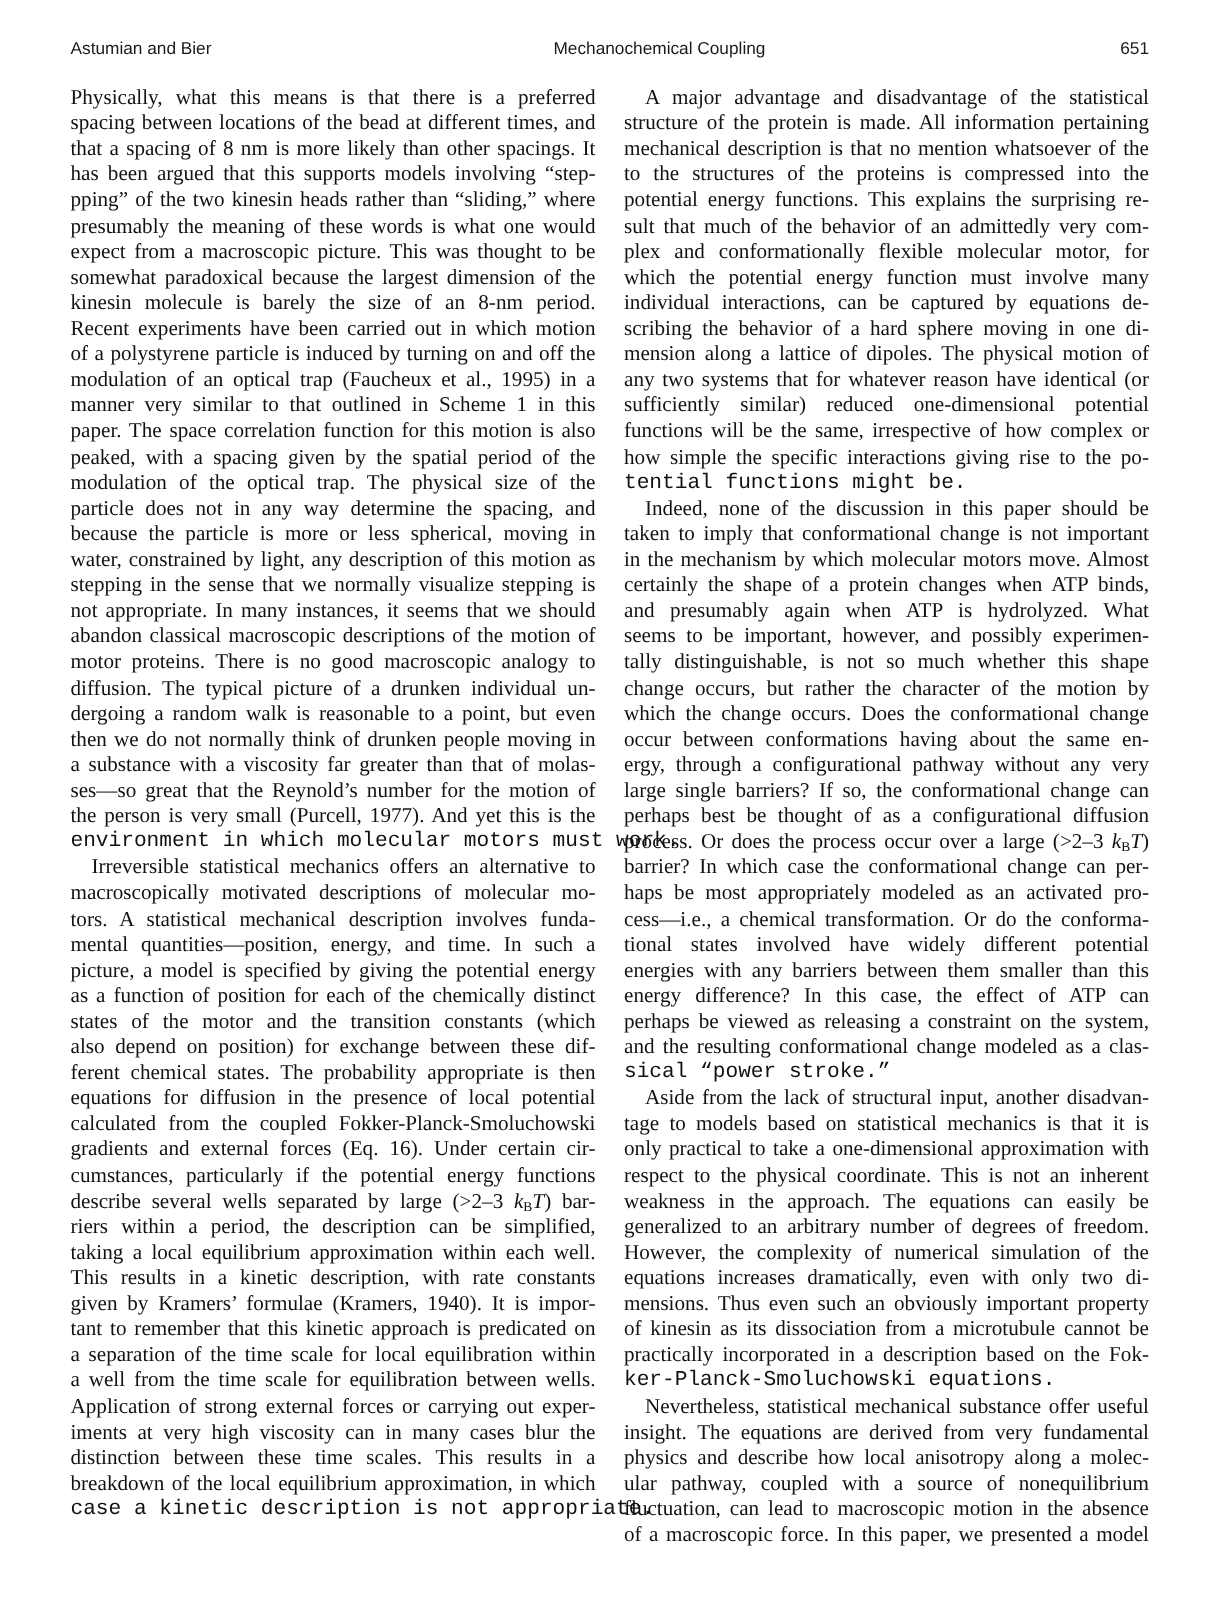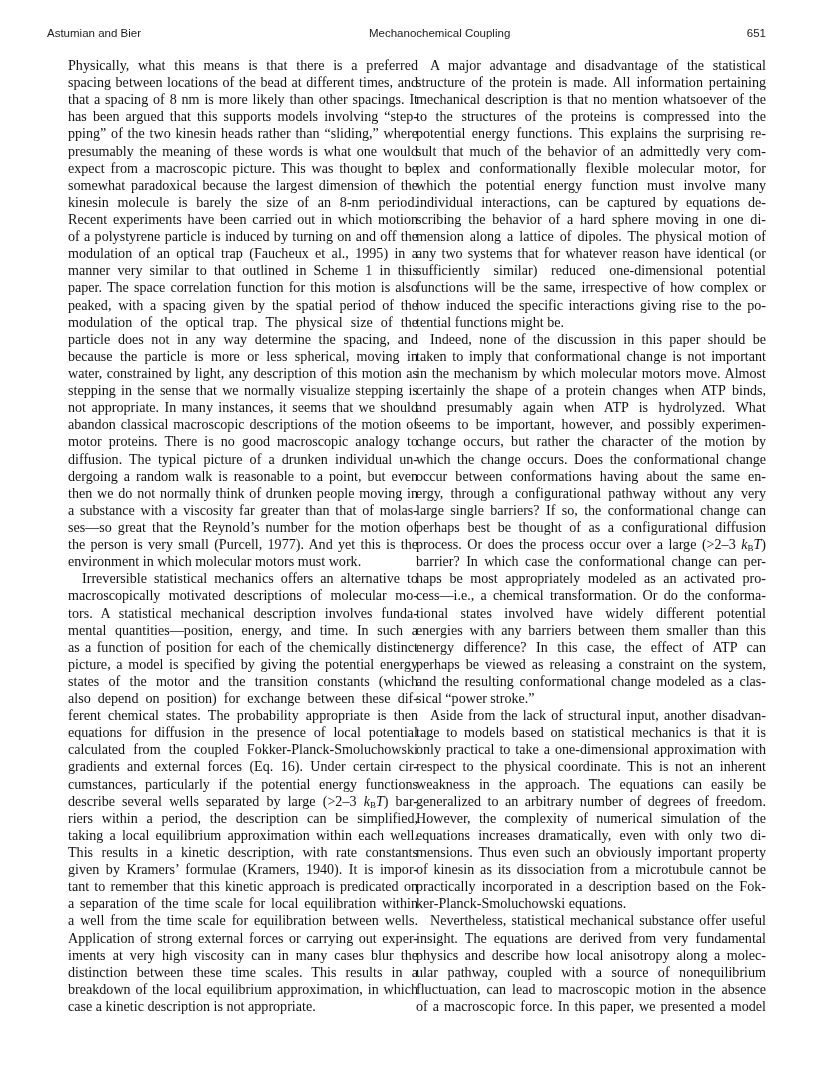--- a/index.html
+++ b/index.html
@@ -9,28 +9,28 @@
     position: absolute; top: 27px; left: 47px; width: 719px; height: 16px;
     font-family: "Liberation Sans", sans-serif; font-size: 11.5px; color: #1a1a1a;
   }
   .running-head .left { position: absolute; left: 0; top: 0; }
   .running-head .center { position: absolute; left: 287px; top: 0; padding-left: 35px; }
   .running-head .right { position: absolute; right: 0; top: 0; }
   .col {
     position: absolute; top: 57px;
     font-family: "Liberation Serif", serif; font-size: 14.1px; color: #111;
   }
-  .col.left { left: 47px; width: 350px; margin-left: 21px; }
+  .col.left { left: 47px; width: 350px; }
   .col.right { left: 416px; width: 350px; }
   .ln {
     display: block; height: 17.12px; line-height: 17.12px;
     text-align: justify; text-align-last: justify; white-space: nowrap;
     overflow: visible;
   }
-  .ln.last { text-align-last: left; }
+  .ln.last { text-align-last: left; font-family: Liberation Mono, monospace; }
   .ln.indent { padding-left: 14px; }
   sub { font-size: 9px; line-height: 0; vertical-align: -2px; }
   i { font-style: italic; }
 </style>
 </head>
 <body>
 
 <div class="page">
   <div class="running-head">
     <span class="left">Astumian and Bier</span>
@@ -66,22 +66,22 @@
       <span class="ln">dergoing a random walk is reasonable to a point, but even</span>
       <span class="ln">then we do not normally think of drunken people moving in</span>
       <span class="ln">a substance with a viscosity far greater than that of molas-</span>
       <span class="ln">ses—so great that the Reynold’s number for the motion of</span>
       <span class="ln">the person is very small (Purcell, 1977). And yet this is the</span>
       <span class="ln last">environment in which molecular motors must work.</span>
       <span class="ln indent">Irreversible statistical mechanics offers an alternative to</span>
       <span class="ln">macroscopically motivated descriptions of molecular mo-</span>
       <span class="ln">tors. A statistical mechanical description involves funda-</span>
       <span class="ln">mental quantities—position, energy, and time. In such a</span>
+      <span class="ln">picture, a model is specified by giving the potential energy</span>
       <span class="ln">as a function of position for each of the chemically distinct</span>
-      <span class="ln">picture, a model is specified by giving the potential energy</span>
       <span class="ln">states of the motor and the transition constants (which</span>
       <span class="ln">also depend on position) for exchange between these dif-</span>
       <span class="ln">ferent chemical states. The probability appropriate is then</span>
       <span class="ln">equations for diffusion in the presence of local potential</span>
       <span class="ln">calculated from the coupled Fokker-Planck-Smoluchowski</span>
       <span class="ln">gradients and external forces (Eq. 16). Under certain cir-</span>
       <span class="ln">cumstances, particularly if the potential energy functions</span>
       <span class="ln">describe several wells separated by large (&gt;2–3 <i>k</i><sub>B</sub><i>T</i>) bar-</span>
       <span class="ln">riers within a period, the description can be simplified,</span>
       <span class="ln">taking a local equilibrium approximation within each well.</span>
@@ -104,28 +104,29 @@
       <span class="ln">potential energy functions. This explains the surprising re-</span>
       <span class="ln">sult that much of the behavior of an admittedly very com-</span>
       <span class="ln">plex and conformationally flexible molecular motor, for</span>
       <span class="ln">which the potential energy function must involve many</span>
       <span class="ln">individual interactions, can be captured by equations de-</span>
       <span class="ln">scribing the behavior of a hard sphere moving in one di-</span>
       <span class="ln">mension along a lattice of dipoles. The physical motion of</span>
       <span class="ln">any two systems that for whatever reason have identical (or</span>
       <span class="ln">sufficiently similar) reduced one-dimensional potential</span>
       <span class="ln">functions will be the same, irrespective of how complex or</span>
-      <span class="ln">how induced the specific interactions giving rise to the po-</span>
+      <span class="ln">how simple the specific interactions giving rise to the po-</span>
       <span class="ln last">tential functions might be.</span>
       <span class="ln indent">Indeed, none of the discussion in this paper should be</span>
       <span class="ln">taken to imply that conformational change is not important</span>
       <span class="ln">in the mechanism by which molecular motors move. Almost</span>
       <span class="ln">certainly the shape of a protein changes when ATP binds,</span>
       <span class="ln">and presumably again when ATP is hydrolyzed. What</span>
       <span class="ln">seems to be important, however, and possibly experimen-</span>
+      <span class="ln">tally distinguishable, is not so much whether this shape</span>
       <span class="ln">change occurs, but rather the character of the motion by</span>
       <span class="ln">which the change occurs. Does the conformational change</span>
       <span class="ln">occur between conformations having about the same en-</span>
       <span class="ln">ergy, through a configurational pathway without any very</span>
       <span class="ln">large single barriers? If so, the conformational change can</span>
       <span class="ln">perhaps best be thought of as a configurational diffusion</span>
       <span class="ln">process. Or does the process occur over a large (&gt;2–3 <i>k</i><sub>B</sub><i>T</i>)</span>
       <span class="ln">barrier? In which case the conformational change can per-</span>
       <span class="ln">haps be most appropriately modeled as an activated pro-</span>
       <span class="ln">cess—i.e., a chemical transformation. Or do the conforma-</span>

